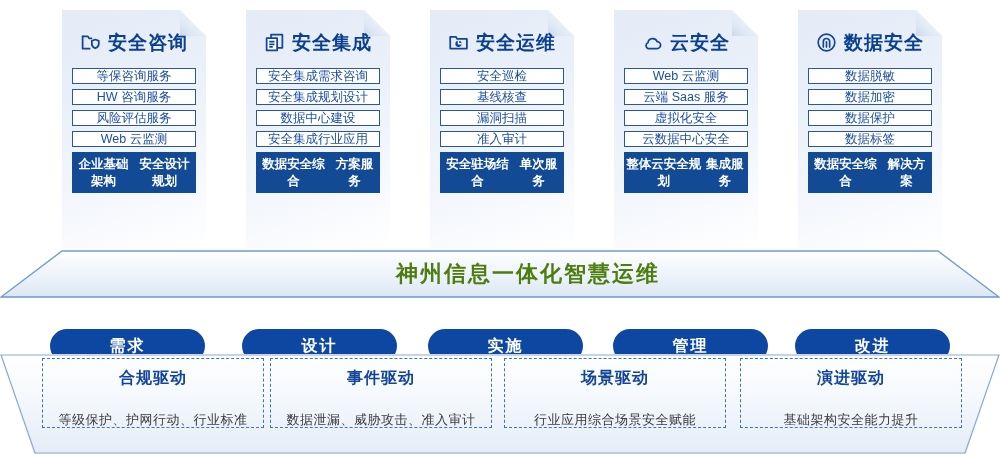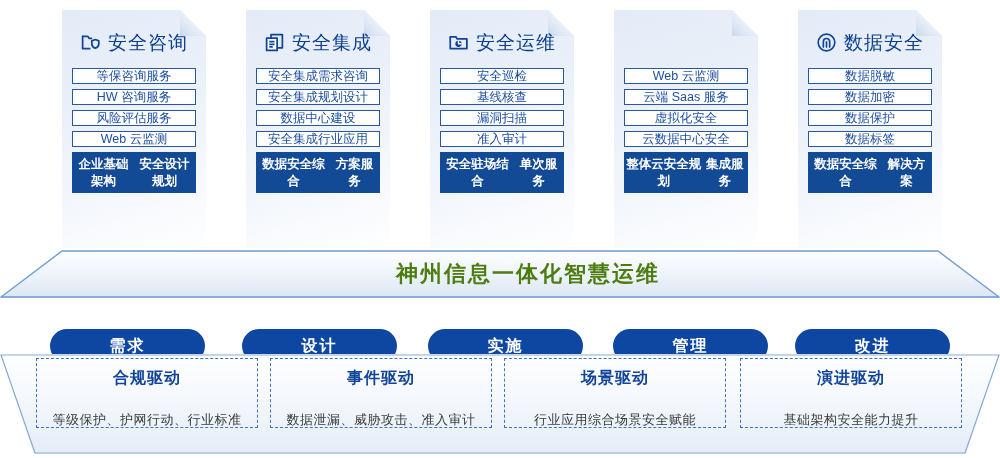--- a/index.html
+++ b/index.html
@@ -27,21 +27,21 @@
     position:absolute;right:0;top:0;width:26px;height:26px;
     background:linear-gradient(225deg,#ffffff 0%,#dfe8f5 70%,#ccd9ec 100%);
     -webkit-clip-path:polygon(0 0,100% 100%,0 100%);
     clip-path:polygon(0 0,100% 100%,0 100%);
   }
   .card-head{
     position:absolute;left:0;top:16px;width:144px;height:32px;
     display:flex;align-items:center;justify-content:center;gap:7px;
   }
   .card-title{
-    font-size:19px;font-weight:normal;color:#0b3f8f;letter-spacing:1px;
+    font-size:19px;font-weight:bold;color:#0b3f8f;letter-spacing:1px;
     line-height:1;white-space:nowrap;
   }
   .card-ico{width:21px;height:21px;display:block;flex:0 0 auto;}
   .items{
     position:absolute;left:10px;top:58px;width:124px;
   }
   .item{
     height:16px;margin-bottom:5px;
     background:#ffffff;border:1px solid #2a55a5;
     display:flex;align-items:center;justify-content:center;
@@ -173,20 +173,28 @@
           <div class="item">漏洞扫描</div>
           <div class="item">准入审计</div>
           <div class="item-strong">
             <span>安全驻场结合</span>
             <span>单次服务</span>
           </div>
         </div>
       </div>
       <div class="card" style="left: 614px;">
         <div class="fold"></div>
+        <div class="card-head">
+          <span style="display: block; line-height: 0;">
+            <svg class="card-ico" viewBox="0 0 24 24" fill="none" stroke="#12459a" stroke-width="2" stroke-linejoin="round" stroke-linecap="round">
+              <path d="M7 19h10a4 4 0 0 0 .4-8 5.5 5.5 0 0 0-10.6 1.3A3.6 3.6 0 0 0 7 19z"></path>
+            </svg>
+          </span>
+          <span class="card-title">云安全</span>
+        </div>
         <div class="items">
           <div class="item">Web 云监测</div>
           <div class="item">云端 Saas 服务</div>
           <div class="item">虚拟化安全</div>
           <div class="item">云数据中心安全</div>
           <div class="item-strong">
             <span>整体云安全规划</span>
             <span>集成服务</span>
           </div>
         </div>
@@ -228,21 +236,21 @@
       <div class="pill" style="left: 613px;">管理</div>
       <div class="pill" style="left: 428px;">实施</div>
       <div class="pill" style="left: 795px;">改进</div>
     </div>
 
   <div class="base"></div>
   <svg class="banner-border" style="top:354px;height:100px;" viewBox="0 0 1000 100">
     <polygon points="1,1 999,1 965,99 35,99" fill="none" stroke="#8aabd6" stroke-width="1.2"></polygon>
   </svg>
   <div class="drivers">
-      <div class="driver" style="left: 36px; width: 222px;">
+      <div class="driver" style="left: 42px; width: 222px;">
         <div class="d-title">合规驱动</div>
         <div class="d-sub">等级保护、护网行动、行业标准</div>
       </div>
       <div class="driver" style="left: 270px; width: 222px; text-align: center;">
         <div class="d-title">事件驱动</div>
         <div class="d-sub">数据泄漏、威胁攻击、准入审计</div>
       </div>
       <div class="driver" style="left: 504px; width: 222px;">
         <div class="d-title">场景驱动</div>
         <div class="d-sub">行业应用综合场景安全赋能</div>

